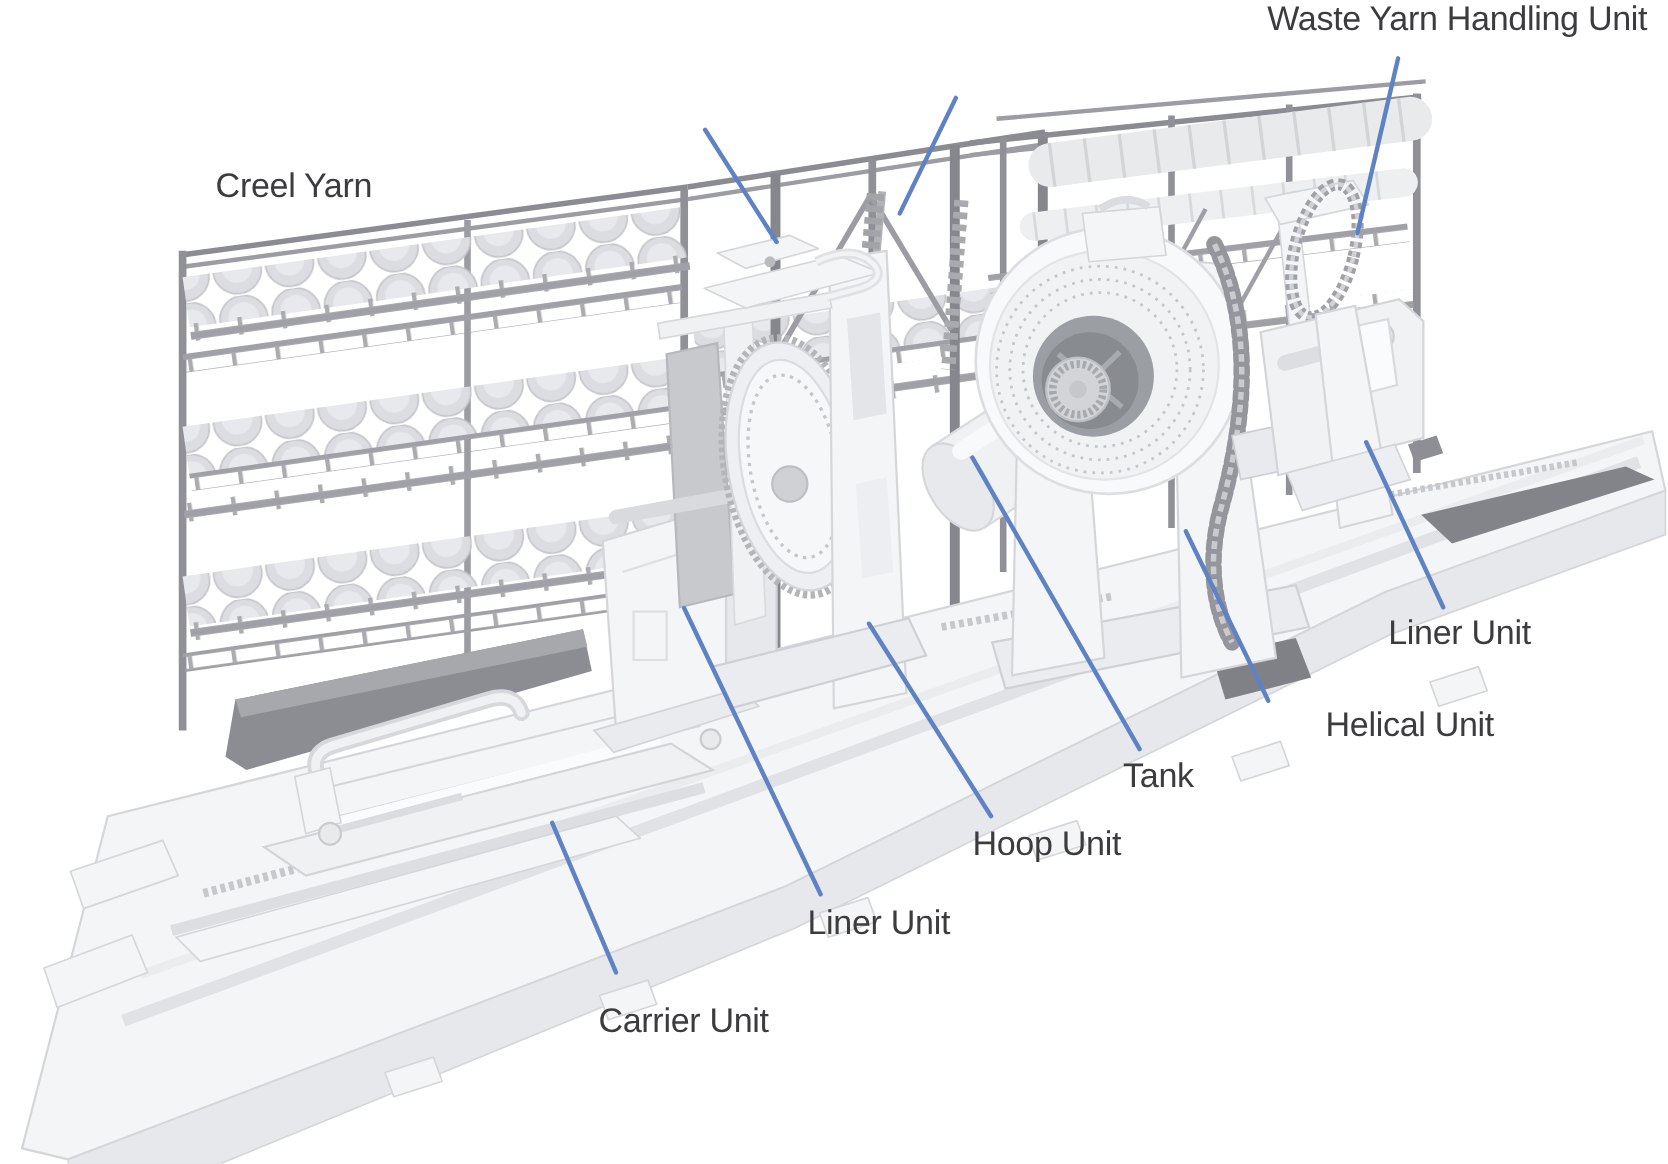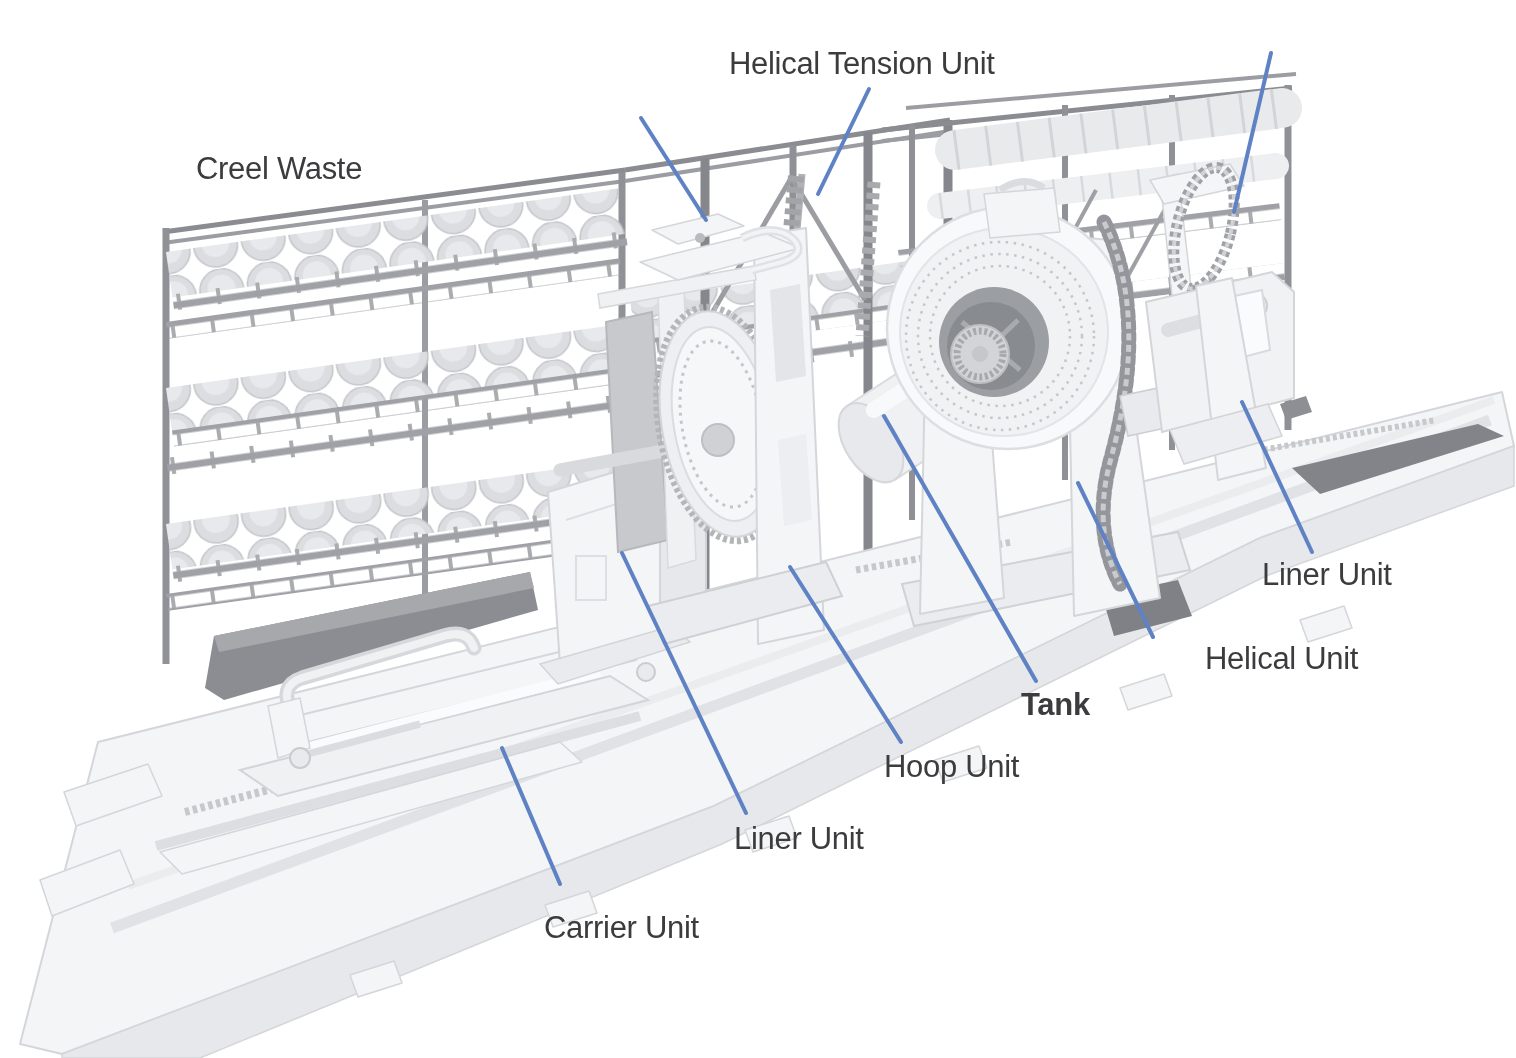--- a/index.html
+++ b/index.html
@@ -238,21 +238,21 @@
     <line class="leader" x1="1271" y1="53" x2="1234" y2="212"></line>
     <line class="leader" x1="1312" y1="552" x2="1242" y2="402"></line>
     <line class="leader" x1="1153" y1="637" x2="1078" y2="483"></line>
     <line class="leader" x1="1036" y1="681" x2="884" y2="416"></line>
     <line class="leader" x1="901" y1="742" x2="790" y2="567"></line>
     <line class="leader" x1="746" y1="813" x2="622" y2="553"></line>
     <line class="leader" x1="560" y1="884" x2="502" y2="748"></line>
   </g>
 </svg>
 
-  <div class="label" style="left:196px;  top:152px;">Creel Waste</div>
-  <div class="label" style="left:729px;  top:47px;">Helical Tension Unit</div>
+  <div class="label" style="left:196px;  top:152px;">Creel Yarn</div>
+  <div class="label" style="left:1152px; top:0px;">Waste Yarn Handling Unit</div>
   <div class="label" style="left:1262px; top:558px;">Liner Unit</div>
   <div class="label" style="left:1205px; top:642px;">Helical Unit</div>
-  <div class="label" style="left:1021px; top:688px;font-weight:bold;">Tank</div>
+  <div class="label" style="left:1021px; top:688px;">Tank</div>
   <div class="label" style="left:884px;  top:750px;">Hoop Unit</div>
   <div class="label" style="left:734px;  top:822px;">Liner Unit</div>
   <div class="label" style="left:544px;  top:891px;margin-top:20px;">Carrier Unit</div>
 </div>
 
 </body></html>

